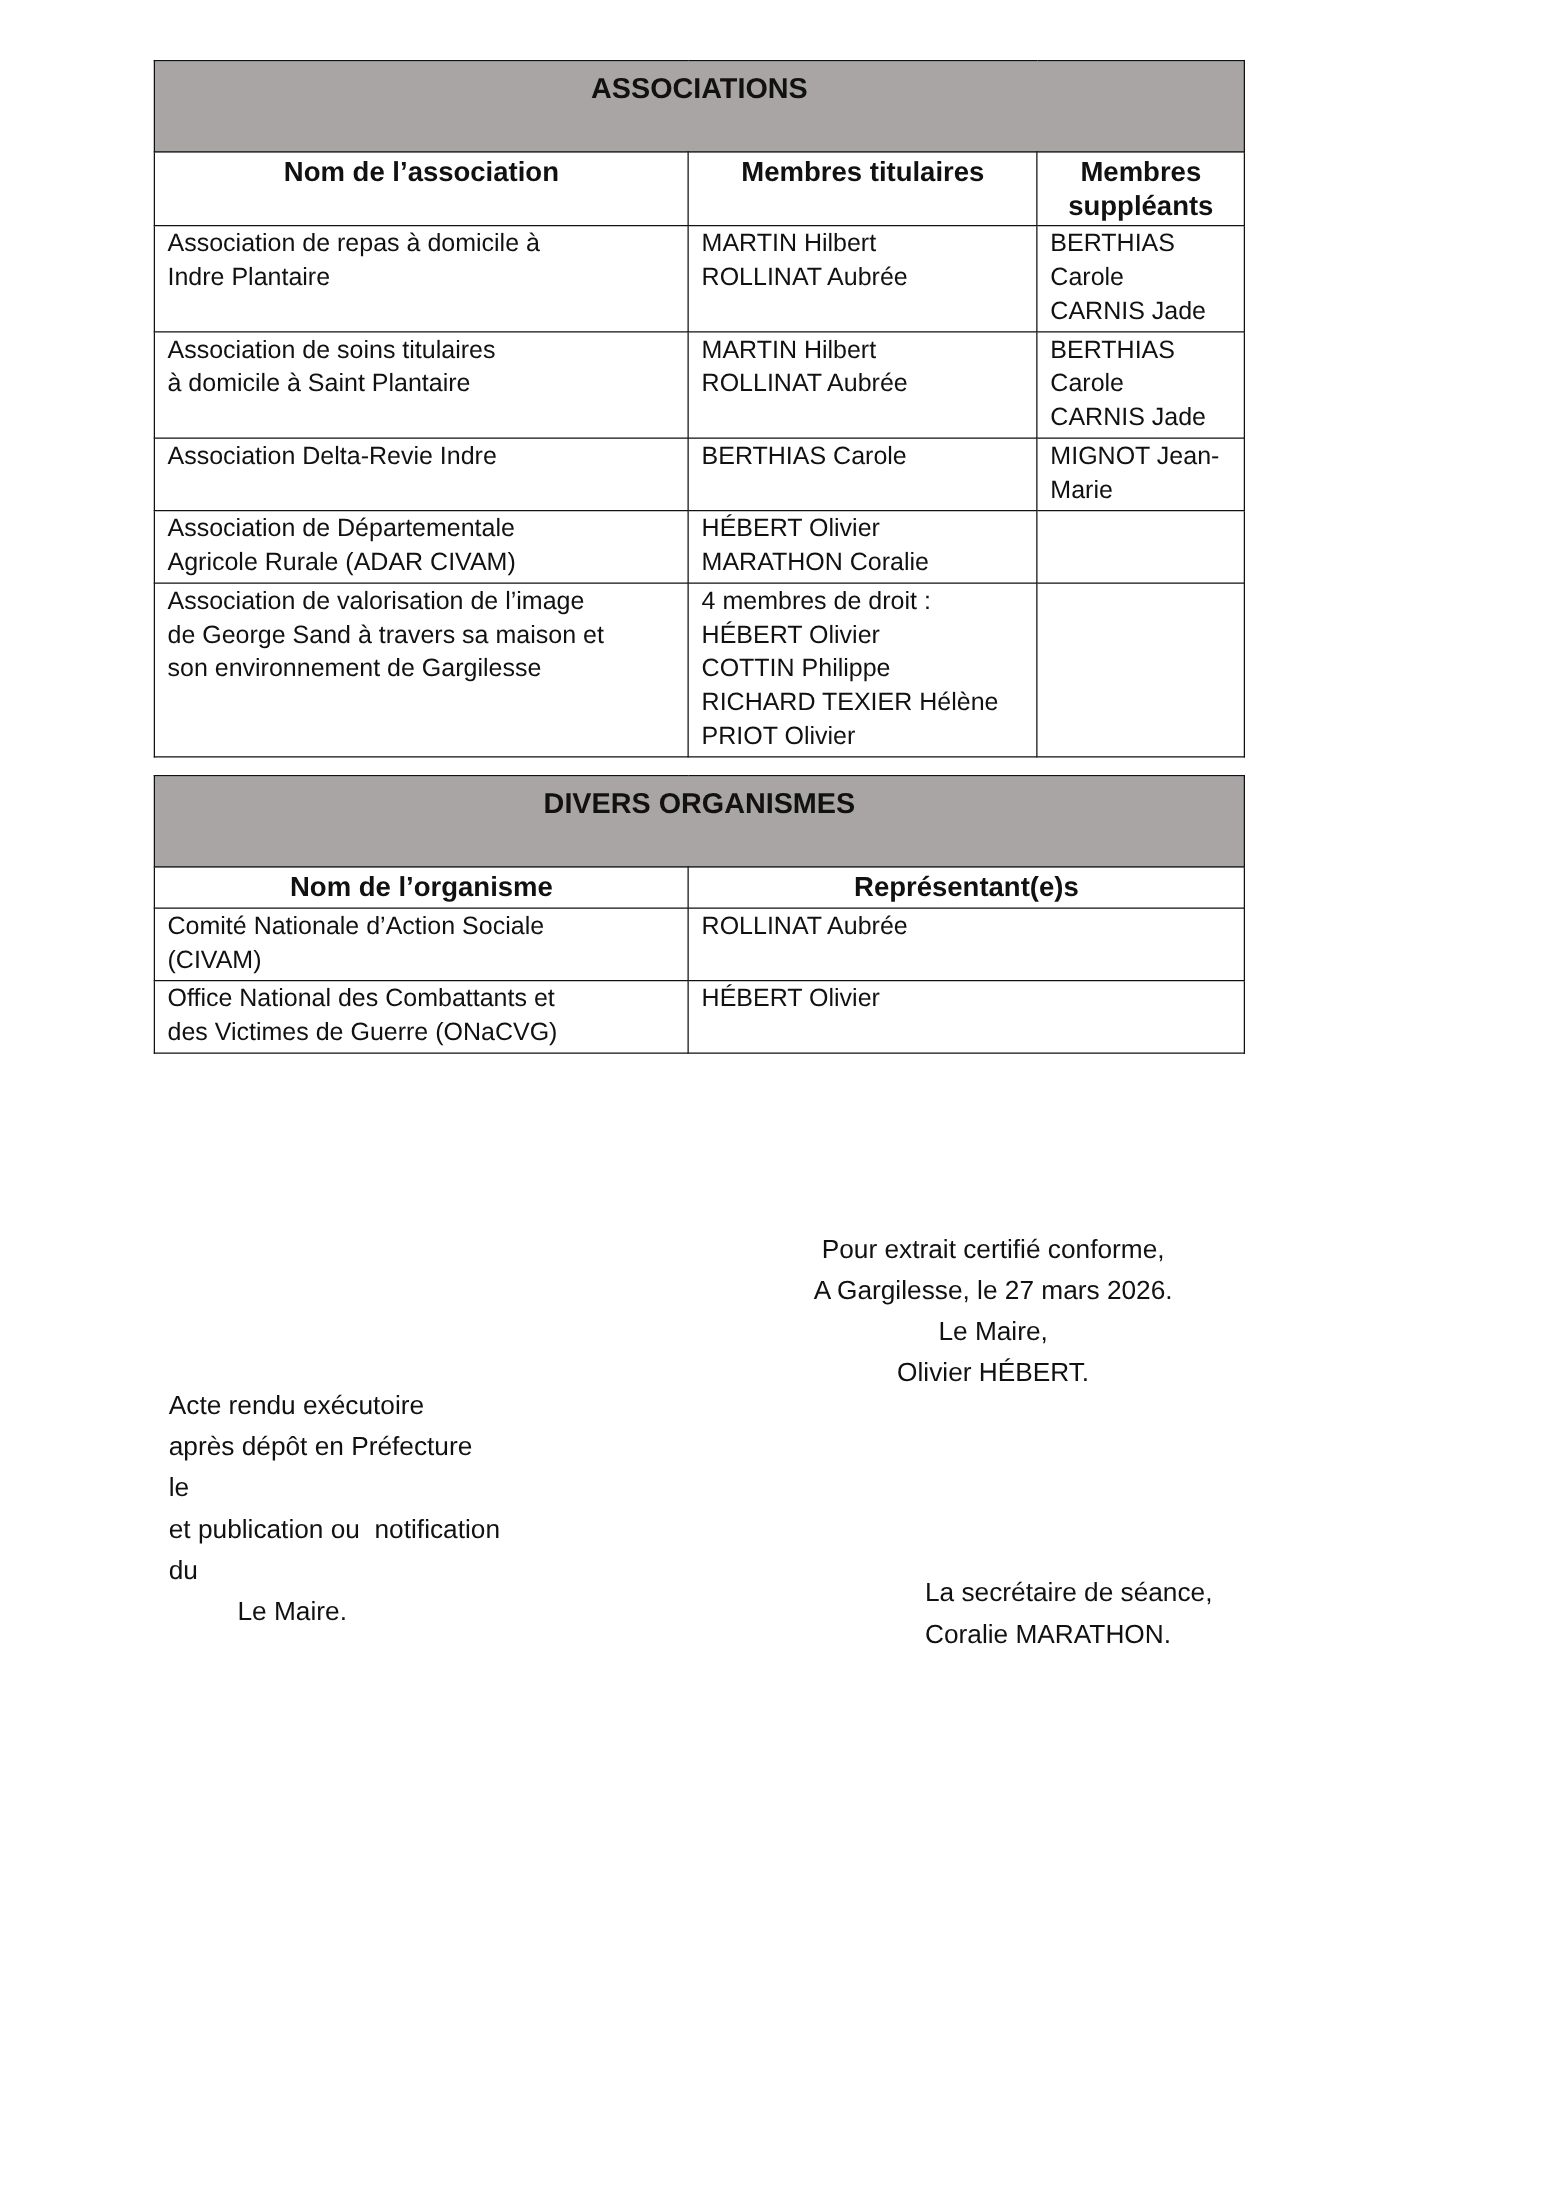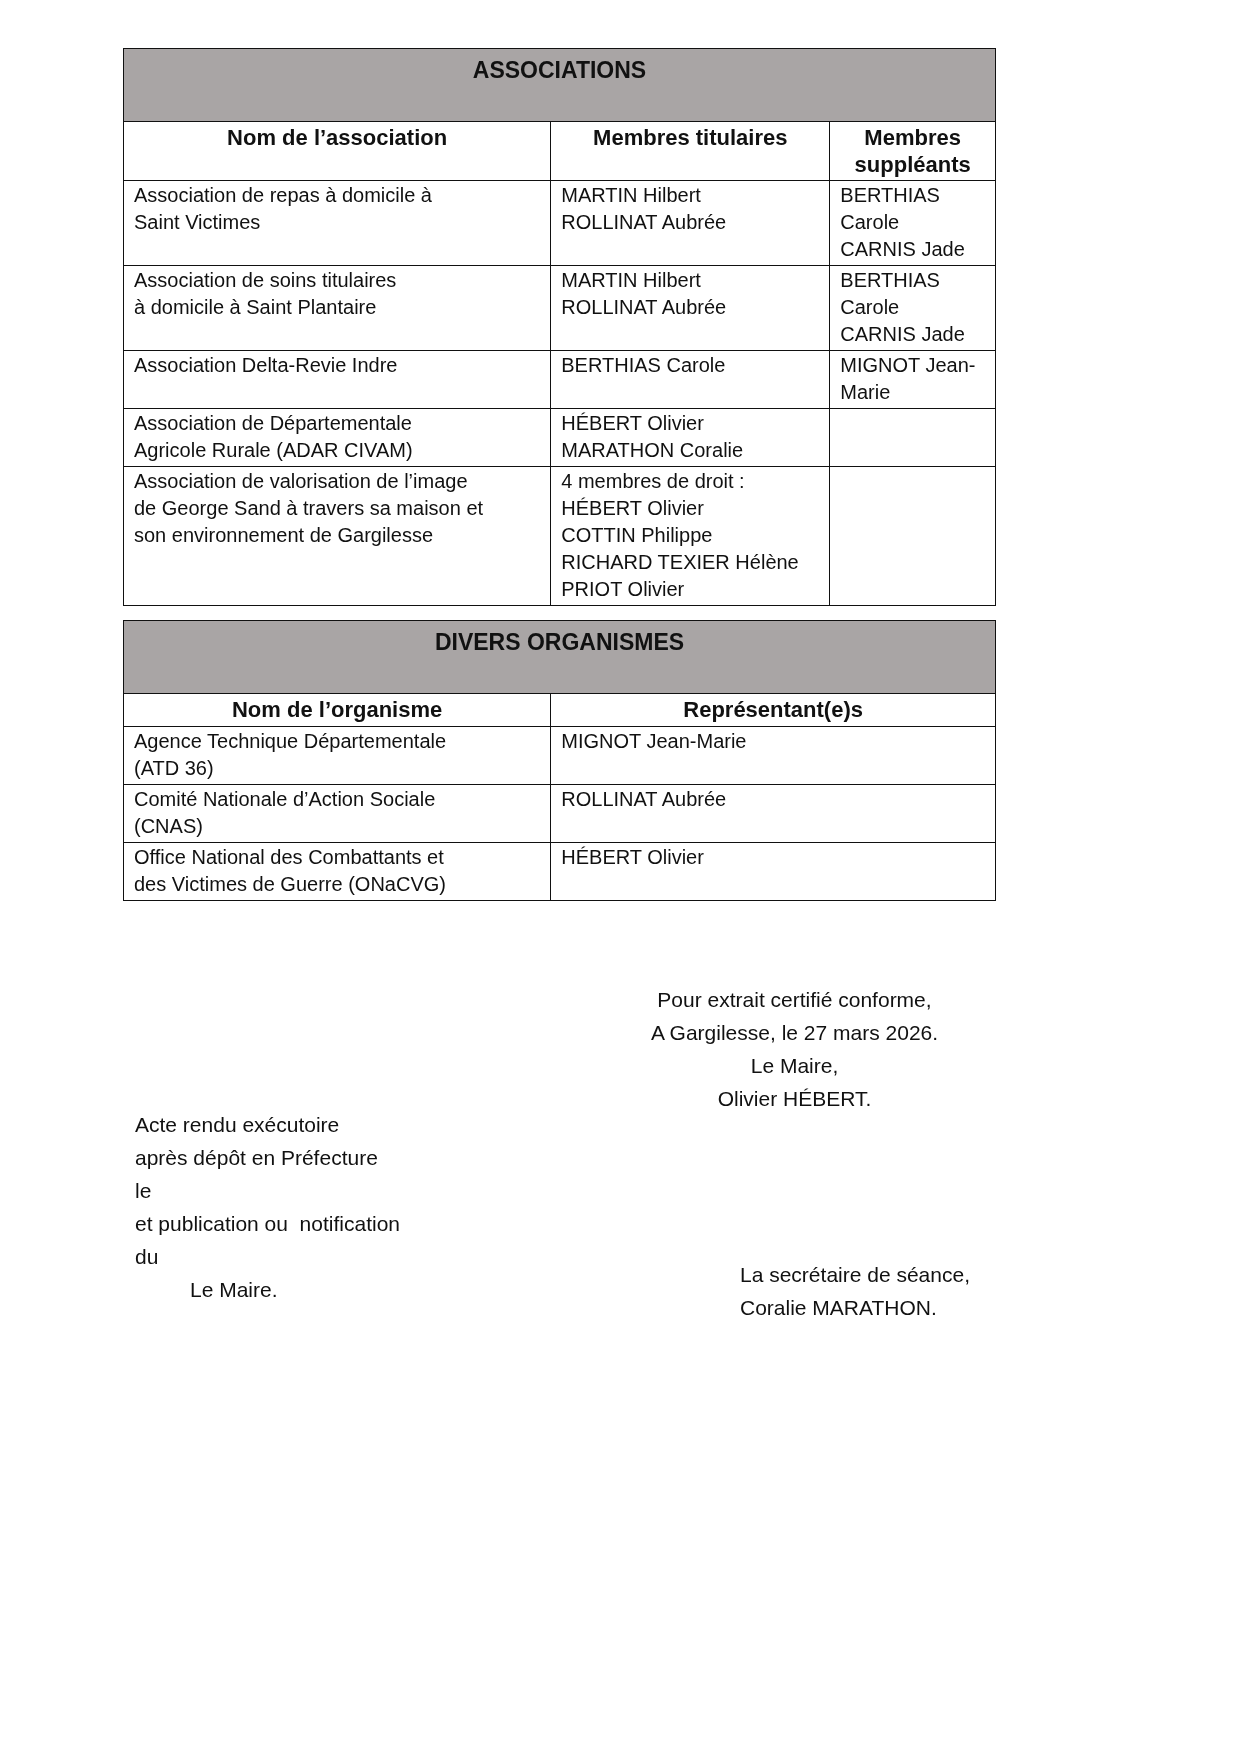--- a/index.html
+++ b/index.html
@@ -101,21 +101,21 @@
       </tr>
       <tr>
           <th class="head-cell">Nom de l’association</th>
           <th class="head-cell">Membres titulaires</th>
           <th class="head-cell">Membres suppléants</th>
         </tr>
 
     <tr class="row-assoc-tall">
           <td>
             <div class="cell-line">Association de repas à domicile à</div>
-            <div class="cell-line">Saint Victimes</div>
+            <div class="cell-line">Indre Plantaire</div>
           </td>
           <td>
             <div class="cell-line">MARTIN Hilbert</div>
             <div class="cell-line">ROLLINAT Aubrée</div>
           </td>
           <td>
             <div class="cell-line">BERTHIAS Carole</div>
             <div class="cell-line">CARNIS Jade</div>
           </td>
         </tr>
@@ -180,33 +180,24 @@
     </colgroup>
     <tbody>
       <tr>
         <td class="title-cell" colspan="2">DIVERS ORGANISMES</td>
       </tr>
       <tr>
           <th class="head-cell">Nom de l’organisme</th>
           <th class="head-cell">Représentant(e)s</th>
         </tr>
 
-    <tr class="row-assoc-tall">
-          <td>
-            <div class="cell-line">Agence Technique Départementale</div>
-            <div class="cell-line">(ATD 36)</div>
-          </td>
-          <td>
-            <div class="cell-line">MIGNOT Jean-Marie</div>
-          </td>
-        </tr>
         <tr class="row-assoc-tall">
           <td>
             <div class="cell-line">Comité Nationale d’Action Sociale</div>
-            <div class="cell-line">(CNAS)</div>
+            <div class="cell-line">(CIVAM)</div>
           </td>
           <td>
             <div class="cell-line">ROLLINAT Aubrée</div>
           </td>
         </tr>
         <tr class="row-assoc-tall">
           <td>
             <div class="cell-line">Office National des Combattants et</div>
             <div class="cell-line">des Victimes de Guerre (ONaCVG)</div>
           </td>

